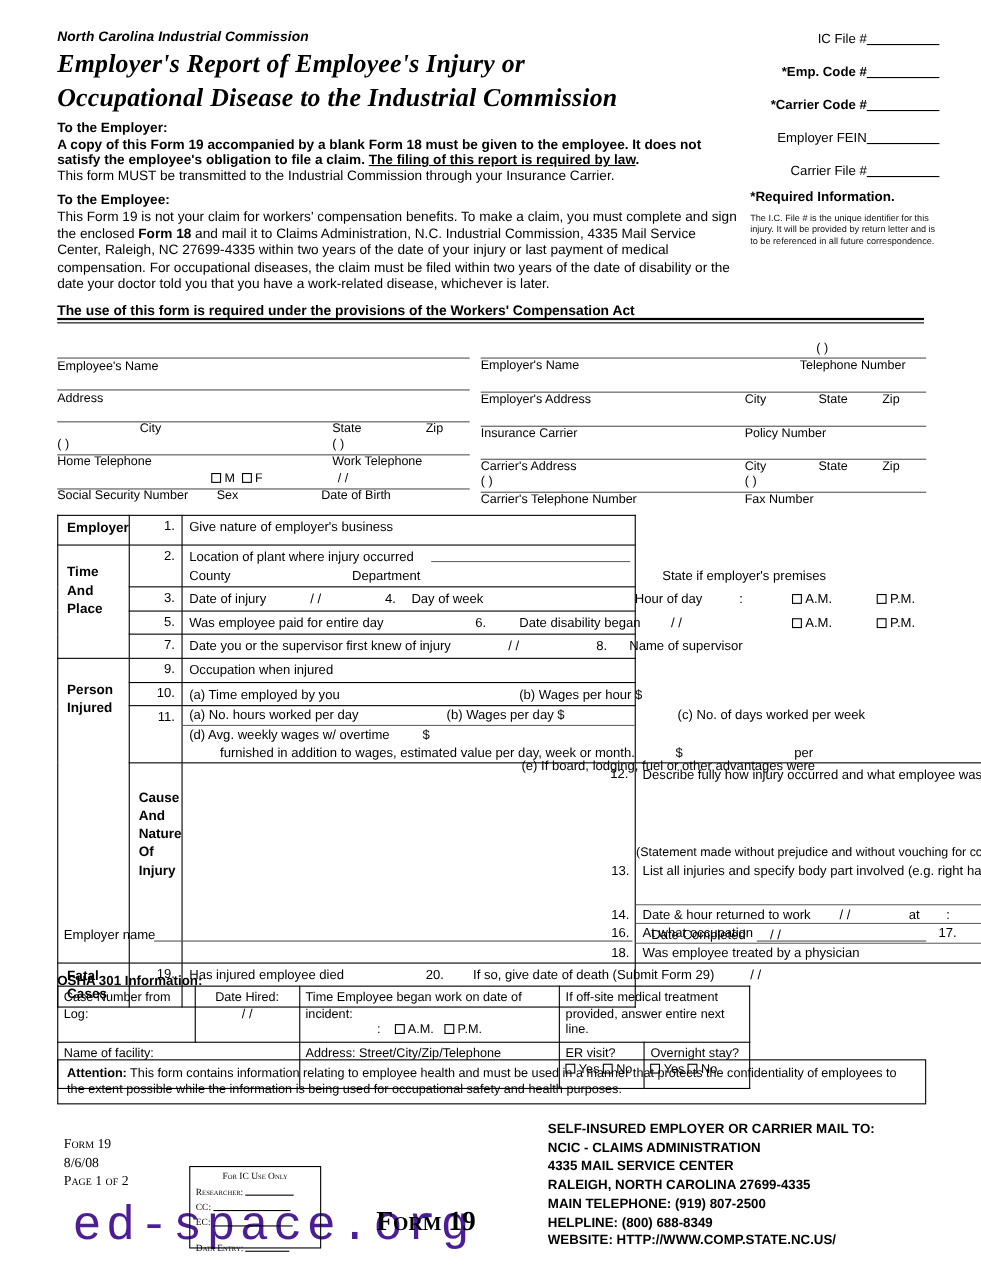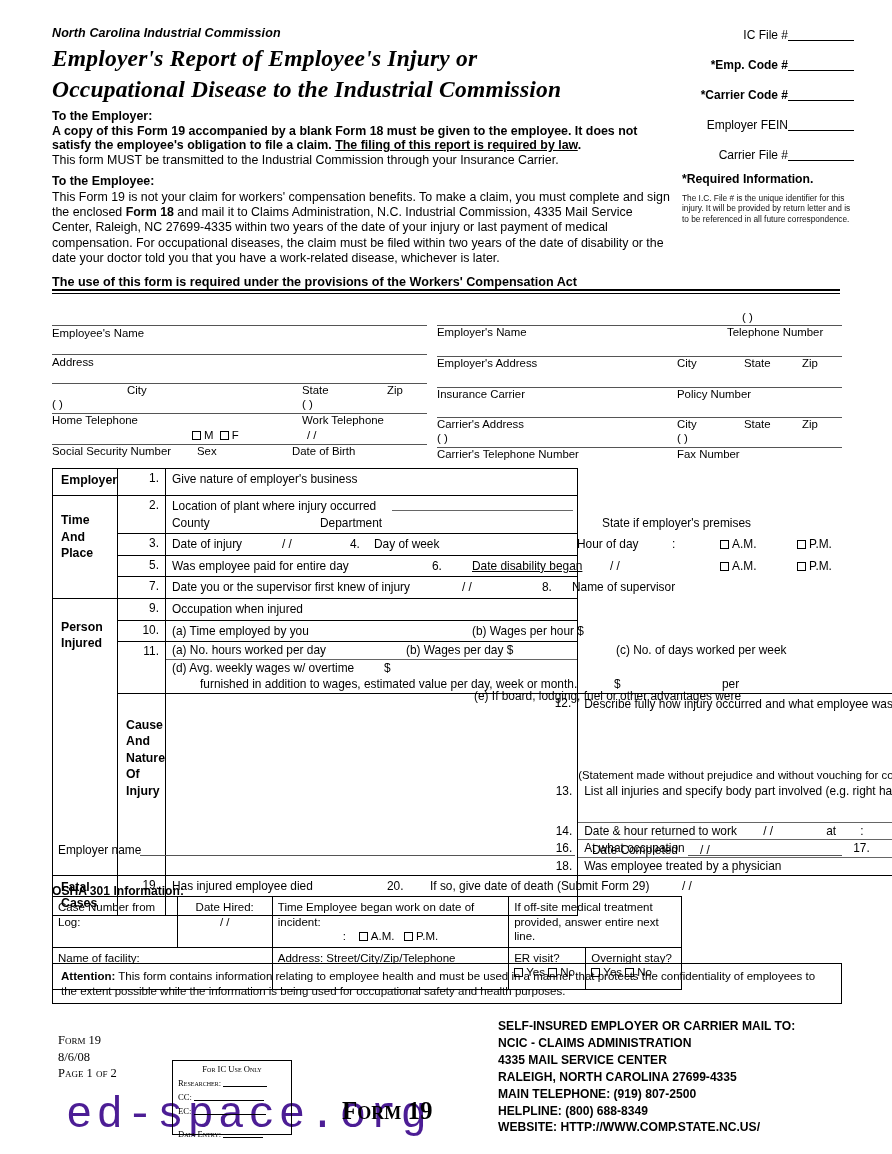--- a/index.html
+++ b/index.html
@@ -285,21 +285,21 @@
         </div>
       </td>
     </tr>
 
     <tr>
       <td class="numcol rowline">5.</td>
       <td class="body rowline">
         <div class="ln" style="position:relative;">
           <span>Was employee paid for entire day</span>
           <span style="position:absolute; left:260px;">6.</span>
-          <span style="position:absolute; left:300px;text-decoration:underline;">Date disability began</span>
+          <span style="position:absolute; left:300px;">Date disability began</span>
           <span style="position:absolute; left:438px;">/      /</span>
           <span style="position:absolute; left:548px;"><span class="cbx"></span><span>A.M.</span></span>
           <span style="position:absolute; left:625px;"><span class="cbx"></span><span>P.M.</span></span>
         </div>
       </td>
     </tr>
 
     <tr>
       <td class="numcol rowline">7.</td>
       <td class="body rowline">

